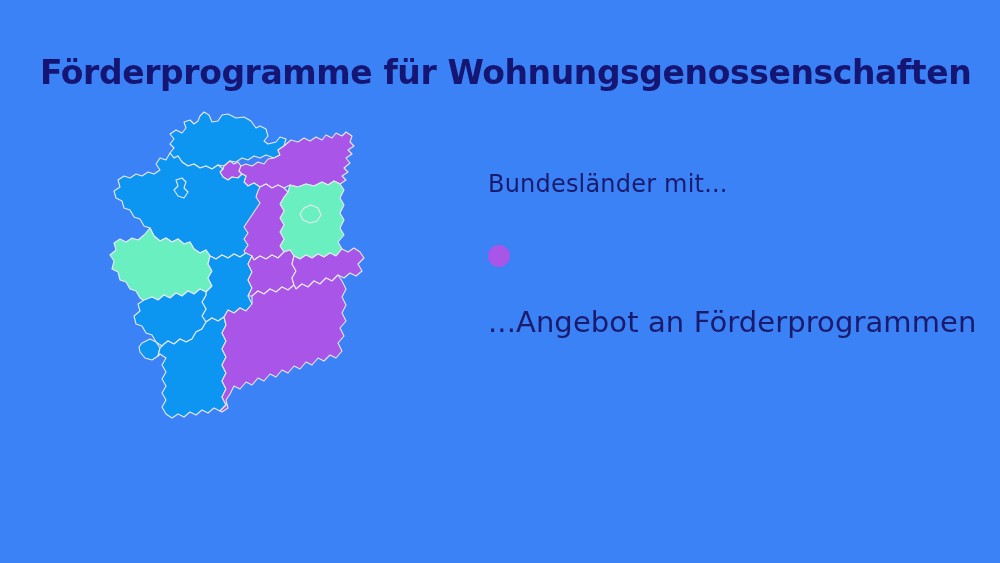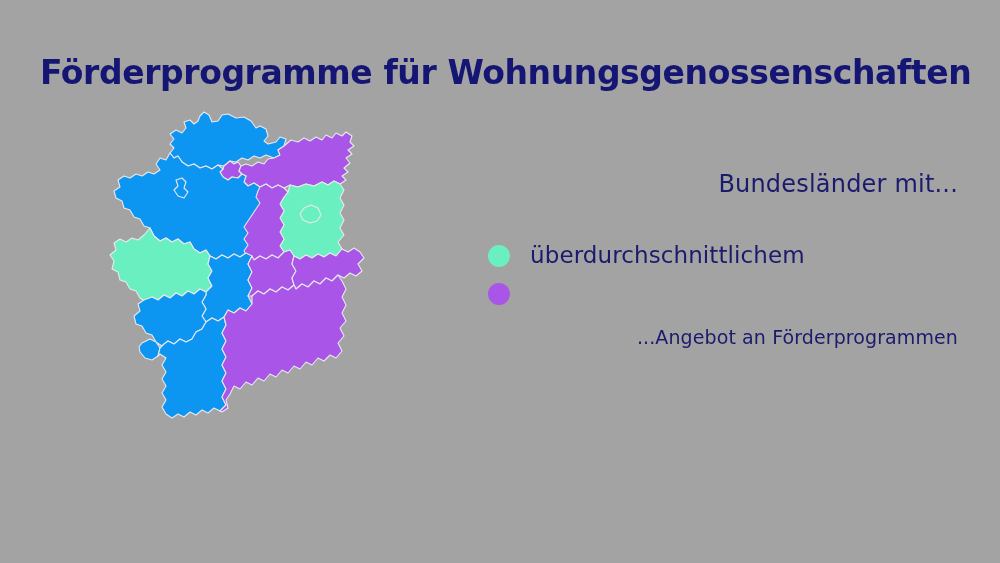--- a/index.html
+++ b/index.html
@@ -10,22 +10,21 @@
   body {
     width: 1000px;
     height: 563px;
     overflow: hidden;
     font-family: "Liberation Sans", sans-serif;
     position: relative;
   }
   .page {
     position: absolute;
     inset: 0;
-    background: #a3a3a3;
-    text-align: right;
+    background: #3b82f6;
   }
 
   
   .title {
     position: absolute;
     left: 40px;
     top: 32px;
     width: 930px;
     font-family: "DejaVu Sans", sans-serif;
     font-size: 33px;
@@ -92,23 +91,23 @@
   .legend-label {
     font-family: "DejaVu Sans", sans-serif;
     font-size: 23px;
     font-weight: 400;
     letter-spacing: 0.1px;
     color: #1b1b6e;
     line-height: 1.2;
     white-space: nowrap;
   }
   .legend-footer {
-    margin-top: 12px;
-    font-family: "DejaVu Sans", sans-serif;
-    font-size: 19px;
+    margin-top: 28px;
+    font-family: "DejaVu Sans", sans-serif;
+    font-size: 29px;
     font-weight: 400;
     letter-spacing: 0.1px;
     color: #1b1b6e;
     line-height: 1.35;
   }
   .legend-footer div { white-space: nowrap; }
 </style>
 </head>
 <body>
 
@@ -216,24 +215,20 @@
            L 118 233 L 114 225 L 118 217 Z" fill="#A855E8"></path>
     </svg>
   </div>
 
   <div class="legend">
 
     <div class="legend-title">Bundesländer mit...</div>
 
     <ul class="legend-list">
       <li class="legend-row">
-        <span class="swatch" style="background:#6AF0C0;"></span>
-        <span class="legend-label">überdurchschnittlichem</span>
-      </li>
-      <li class="legend-row">
         <span class="swatch" style="background:#A855E8;"></span>
       </li>
     </ul>
 
     <div class="legend-footer">
       <div>...Angebot an Förderprogrammen</div>
     </div>
 
   </div>
 </div>

